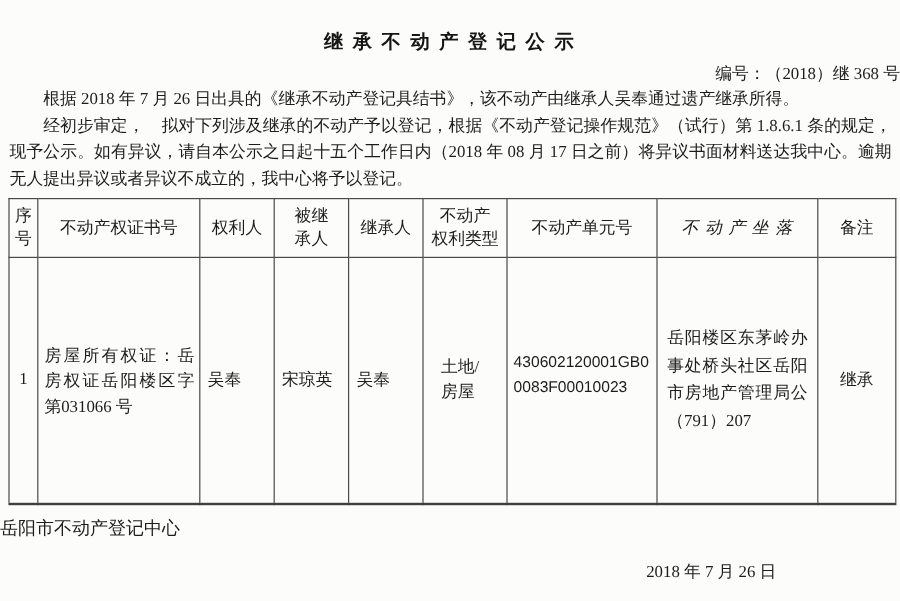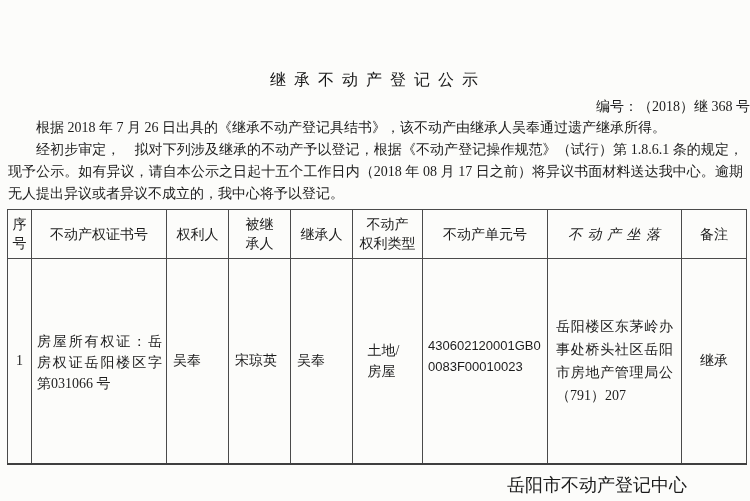--- a/index.html
+++ b/index.html
@@ -12,25 +12,24 @@
     background: #fcfcfa;
     color: #1c1c1c;
     font-family: "Liberation Serif", "DejaVu Serif", serif;
     overflow: hidden;
     box-sizing: border-box;
     padding-top: 26px;
   }
   .doc-title {
     text-align: center;
     font-size: 16px;
-    font-weight: normal;
+    font-weight: bold;
     letter-spacing: 2px;
     line-height: 20px;
     color: #151515;
-    margin-top: 44px;
   }
   .doc-number {
     text-align: right;
     font-size: 14px;
     line-height: 20px;
     margin-top: 7px;
   }
   .para {
     margin: 0 7px 0 8px;
     font-size: 14px;
@@ -70,23 +69,23 @@
     font-family: "Liberation Sans", "DejaVu Sans", sans-serif;
     font-size: 13px;
     padding: 0 3px 10px 5px;
     line-height: 21px;
     word-break: break-all;
     text-align: left;
   }
   td.cell-location { text-align: justify; padding: 0 8px; line-height: 23px; }
   td.cell-remark { text-align: center; }
   .footer-org {
-    text-align: right;
+    text-align: left;
     margin: 10px 63px 0 0;
-    font-size: 18px;
+    font-size: 15px;
     line-height: 20px;
   }
   .footer-date {
     text-align: right;
     margin: 17px 103px 0 0;
     font-size: 14px;
     line-height: 20px;
   }
 </style>
 </head>

